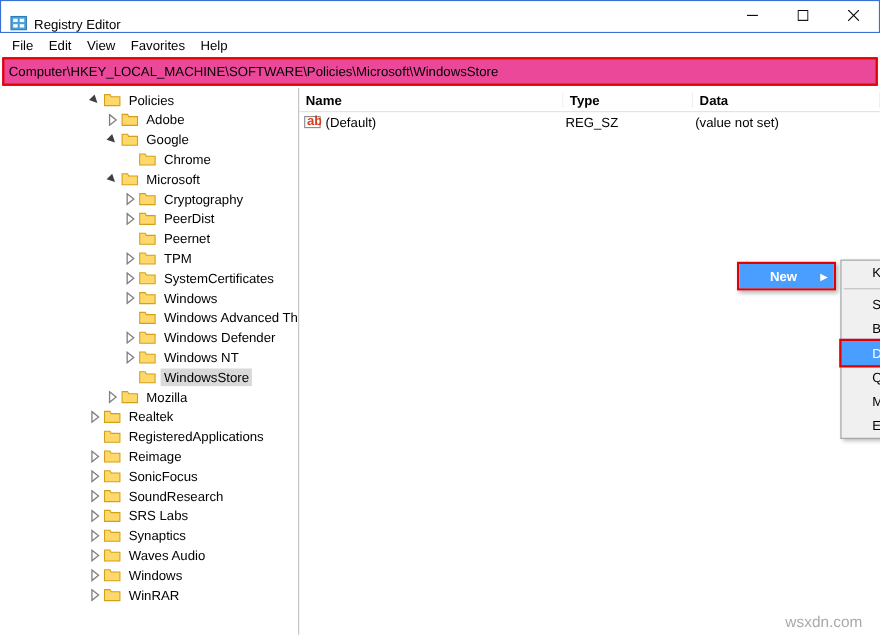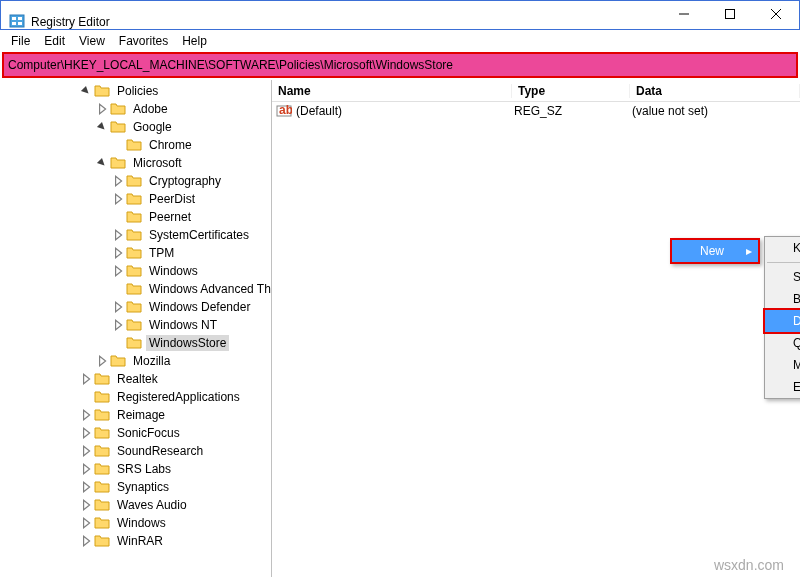--- a/index.html
+++ b/index.html
@@ -35,21 +35,21 @@
 
 .val-row { display: flex; height: 18px; align-items: center; }
 .val-row .icon { width:16px; height:16px; margin: 0 4px; flex-shrink:0; }
 
 .ctx-menu { position: absolute; background: #f0f0f0; border: 1px solid #a0a0a0; box-shadow: 2px 2px 4px rgba(0,0,0,0.3); }
 .ctx-item { padding: 4px 20px 4px 28px; white-space: nowrap; position: relative; }
 .ctx-item.hl { background: #4a9eff; color: #fff; }
 .ctx-sep { height: 1px; background: #c0c0c0; margin: 3px 2px; }
 .ctx-arrow { position: absolute; right: 6px; }
 
-.menu1 { left: 398px; top: 158px; width: 90px; border: 2px solid #e20000; }
+.menu1 { left: 398px; top: 158px; width: 90px; border: 2px solid #e20000; font-weight: bold; }
 .menu2 { left: 492px; top: 156px; width: 190px; }
 .menu2 .ctx-item.hl-red { background: #4a9eff; color:#fff; border: 2px solid #e20000; margin: -2px; }
 
 .watermark { position: absolute; right: 16px; bottom: 4px; color: #aaa; font-size: 14px; }
 </style>
 </head>
 <body>
 
 <div class="titlebar">
   <svg class="app-icon" viewBox="0 0 16 16">
@@ -233,39 +233,39 @@
         <span class="indent"></span>
         <span class="indent"></span>
         <span class="twisty">
           <svg viewBox="0 0 10 10">
             <path d="M3 1L8 5L3 9z" fill="none" stroke="#808080"></path>
           </svg>
         </span>
         <svg class="folder" viewBox="0 0 16 16">
           <path d="M1 3h5l1 2h8v8H1z" fill="#ffd86b" stroke="#d4a017"></path>
         </svg>
+        <span class="tree-label">TPM</span>
+      </div>
+      <div class="tree-row">
+        <span class="indent"></span>
+        <span class="indent"></span>
+        <span class="indent"></span>
+        <span class="indent"></span>
+        <span class="indent"></span>
+        <span class="indent"></span>
+        <span class="indent"></span>
+        <span class="twisty">
+          <svg viewBox="0 0 10 10">
+            <path d="M3 1L8 5L3 9z" fill="none" stroke="#808080"></path>
+          </svg>
+        </span>
+        <svg class="folder" viewBox="0 0 16 16">
+          <path d="M1 3h5l1 2h8v8H1z" fill="#ffd86b" stroke="#d4a017"></path>
+        </svg>
         <span class="tree-label">SystemCertificates</span>
-      </div>
-      <div class="tree-row">
-        <span class="indent"></span>
-        <span class="indent"></span>
-        <span class="indent"></span>
-        <span class="indent"></span>
-        <span class="indent"></span>
-        <span class="indent"></span>
-        <span class="indent"></span>
-        <span class="twisty">
-          <svg viewBox="0 0 10 10">
-            <path d="M3 1L8 5L3 9z" fill="none" stroke="#808080"></path>
-          </svg>
-        </span>
-        <svg class="folder" viewBox="0 0 16 16">
-          <path d="M1 3h5l1 2h8v8H1z" fill="#ffd86b" stroke="#d4a017"></path>
-        </svg>
-        <span class="tree-label">TPM</span>
       </div>
       <div class="tree-row">
         <span class="indent"></span>
         <span class="indent"></span>
         <span class="indent"></span>
         <span class="indent"></span>
         <span class="indent"></span>
         <span class="indent"></span>
         <span class="indent"></span>
         <span class="twisty">

